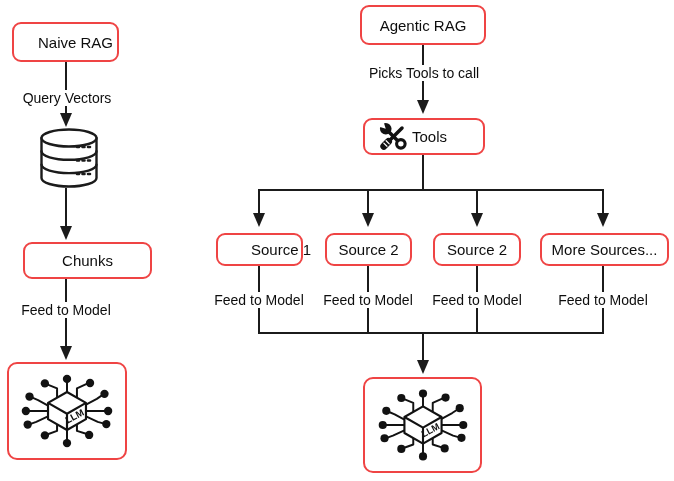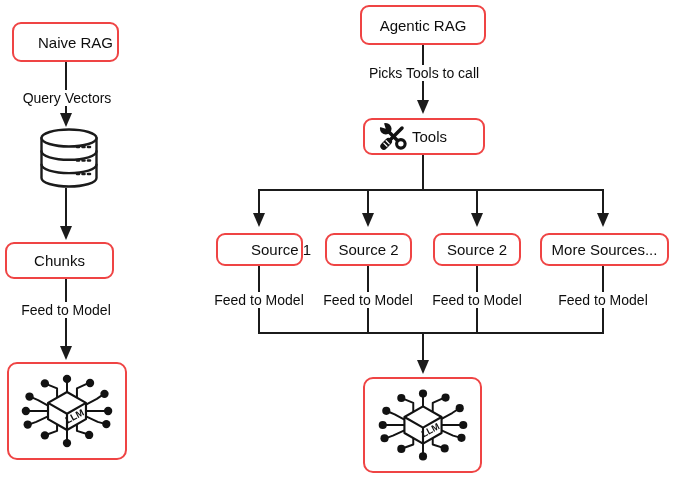--- a/index.html
+++ b/index.html
@@ -51,21 +51,21 @@
         <path d="M39,19 h2 M44.5,19 h2 M50,19 h2"></path>
         <path d="M39,32.5 h2 M44.5,32.5 h2 M50,32.5 h2"></path>
         <path d="M39,46 h2 M44.5,46 h2 M50,46 h2"></path>
       </g>
     </g>
   </svg>
 
   <div class="vline" style="left:65px;top:188px;height:38px;"></div>
   <div class="arrow-down" style="left:59.5px;top:226px;"></div>
 
-  <div class="node" style="left:5px;top:242px;width:109px;height:37px;">
+  <div class="node" style="left:23px;top:242px;width:129px;height:37px;">
     <span>Chunks</span>
   </div>
 
   <div class="vline" style="left:65px;top:279px;height:67px;"></div>
   <div class="arrow-down" style="left:59.5px;top:346px;"></div>
   <div class="edge-label" style="left:66px;top:302px;">Feed to Model</div>
 
   <div class="node icon-node" style="left:7px;top:362px;width:120px;height:98px;">
     <svg width="114" height="94" viewBox="0 0 120 104">
       <g stroke="#121212" stroke-width="2.2" fill="none" stroke-linecap="round" stroke-linejoin="round">

